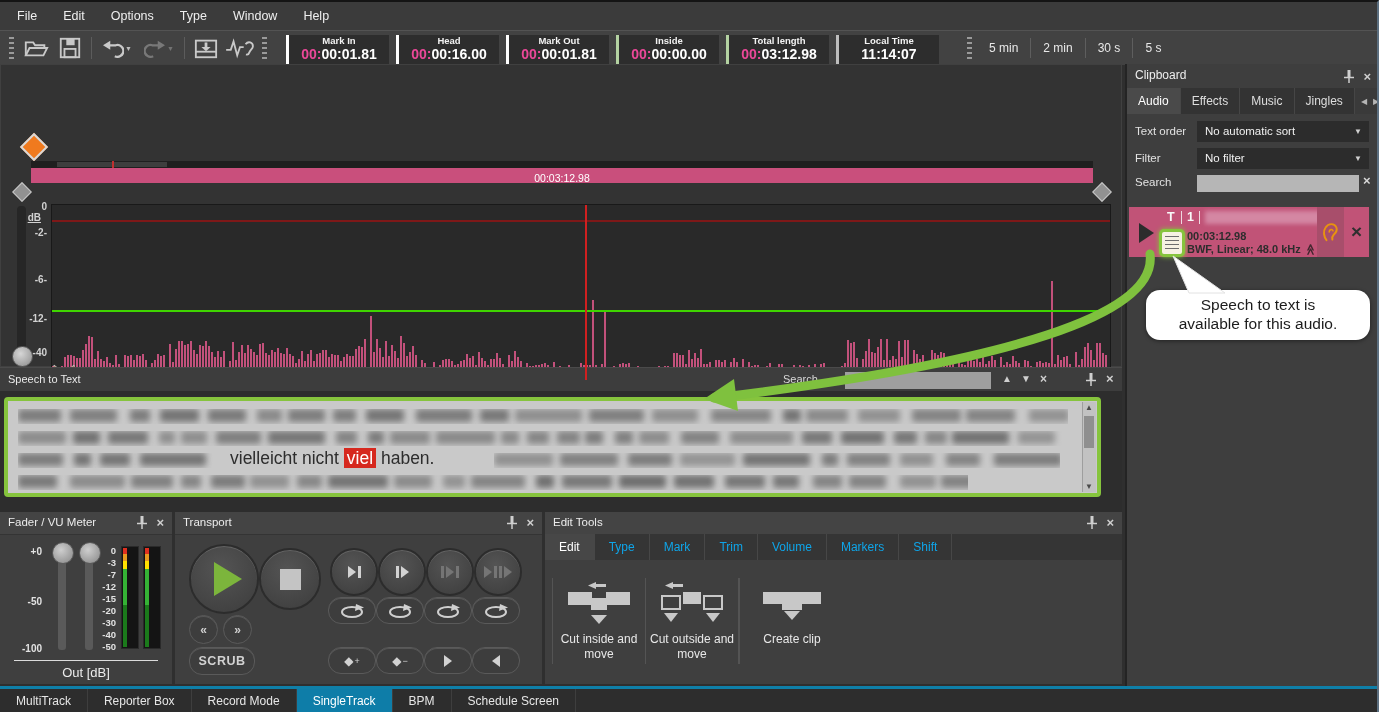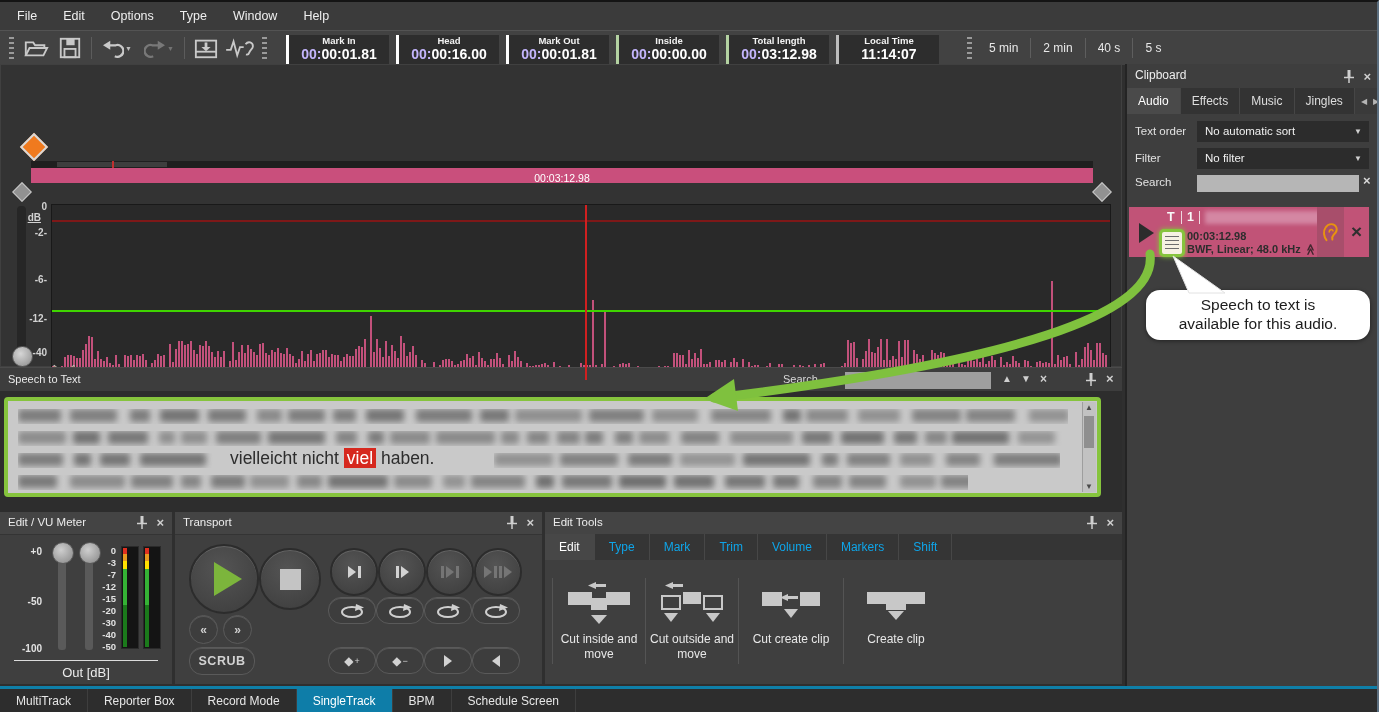--- a/index.html
+++ b/index.html
@@ -17,21 +17,21 @@
   .tb-group{position:absolute;top:0;height:34px;display:flex;align-items:center;}
   .tb-btn{width:30px;height:26px;display:flex;align-items:center;justify-content:center;margin:0 2px;}
   .tb-sep{width:1px;height:22px;background:#5c5c5c;margin:0 4px;}
   .tb-caret{font-size:7px;color:#bdbdbd;margin-left:1px;}
   .dim-ic{opacity:.4;}
   .tfield{width:100px;height:30px;background:#2d2d2d;border-left:3px solid #fff;margin-right:7px;text-align:center;}
   .tfield.gn{border-left-color:#b4d2a2;}
   .tfield.gy{border-left-color:#bdbdbd;}
   .tf-label{font-size:9.5px;font-weight:bold;color:#f2f2f2;line-height:12px;}
   .tf-value{font-size:14px;font-weight:bold;color:#ffffff;line-height:15px;}
-  .tf-pre{color:#c4b5fd;font-weight:bold;}
+  .tf-pre{color:#ec4899;font-weight:bold;}
   .zbtn{padding:0 12px;font-size:12px;color:#e8e8e8;line-height:20px;}
   .zsep{width:1px;height:20px;background:#5e5e5e;}
 
   
   #waveRegion{position:absolute;left:0;top:62px;width:1122px;height:303px;background:#333333;border:1px solid #404040;box-sizing:border-box;}
   #ovDiamond{position:absolute;left:23px;top:72px;width:16px;height:16px;background:#f07a1e;border:2px solid #d8d8d8;transform:rotate(45deg);}
   #ovStrip{position:absolute;left:30px;top:96px;width:1062px;height:7px;background:#1f1f1f;}
   #ovStripSeg{position:absolute;left:26px;top:1px;width:110px;height:5px;background:#3e3e3e;}
   #ovStripTick{position:absolute;left:81px;top:0;width:2px;height:7px;background:#c03030;}
   #ovBar{position:absolute;left:30px;top:103px;width:1062px;height:15px;background:#c94f7c;text-align:center;}
@@ -255,21 +255,21 @@
         <div class="tf-value"><span>11:14:07</span></div>
       </div>
     </div>
 
     <div class="tb-group" style="left:962px;">
       <div class="grip"></div>
       <span class="zbtn">5 min</span>
       <div class="zsep"></div>
       <span class="zbtn">2 min</span>
       <div class="zsep"></div>
-      <span class="zbtn">40 s</span>
+      <span class="zbtn">30 s</span>
       <div class="zsep"></div>
       <span class="zbtn">5 s</span>
     </div>
   </div>
 
   <div id="waveRegion">
     <div id="ovDiamond"></div>
     <div id="ovStrip">
       <div id="ovStripSeg"></div>
       <div id="ovStripTick"></div>
@@ -691,21 +691,21 @@
       <div id="spSb">
         <span class="spsb-ar" style="top:1px;">▲</span>
         <div id="spSbThumb"></div>
         <span class="spsb-ar" style="bottom:1px;">▼</span>
       </div>
     </div>
   </div>
 
   <div id="faderPanel" class="panel">
     <div class="p-header">
-      <span class="p-title">Edit / VU Meter</span>
+      <span class="p-title">Fader / VU Meter</span>
       <span class="p-ics">
         <svg width="10" height="13" viewBox="0 0 10 13">
             <rect x="3.5" y="0" width="3" height="7" fill="#cfcfcf"></rect>
             <line x1="0" y1="7.5" x2="10" y2="7.5" stroke="#cfcfcf" stroke-width="1.5"></line>
             <line x1="5" y1="8" x2="5" y2="13" stroke="#cfcfcf" stroke-width="1.5"></line>
           </svg>
         <span class="x-ic">×</span>
       </span>
     </div>
     <div class="fscale" style="left:10px;top:34px;">+0</div>
@@ -888,34 +888,20 @@
               <rect x="43" y="14" width="18" height="13" fill="none" stroke="#c8c8c8" stroke-width="2"></rect>
               <g fill="#c8c8c8">
                 <polygon points="3,31 17,31 10,40"></polygon>
                 <polygon points="45,31 59,31 52,40"></polygon>
               </g>
             </svg>
         </div>
         <div class="tlabel">Cut outside and move</div>
       </div>
       <div class="tool-div"></div>
-      <div class="tool" style="width:104px;">
-        <div class="ticon">
-          <svg width="62" height="44" viewBox="0 0 62 44">
-              <g fill="#c8c8c8">
-                <rect x="2" y="10" width="20" height="14"></rect>
-                <rect x="40" y="10" width="20" height="14"></rect>
-                <rect x="26" y="14" width="12" height="3"></rect>
-                <polygon points="20,15.5 28,12 28,19"></polygon>
-                <polygon points="24,27 38,27 31,36"></polygon>
-              </g>
-            </svg>
-        </div>
-        <div class="tlabel">Cut create clip</div>
-      </div>
       <div class="tool-div"></div>
       <div class="tool" style="width:104px;">
         <div class="ticon">
           <svg width="62" height="44" viewBox="0 0 62 44">
               <g fill="#c8c8c8">
                 <rect x="2" y="10" width="58" height="12"></rect>
                 <rect x="21" y="16" width="20" height="12"></rect>
                 <polygon points="23,29 39,29 31,38"></polygon>
               </g>
             </svg>

